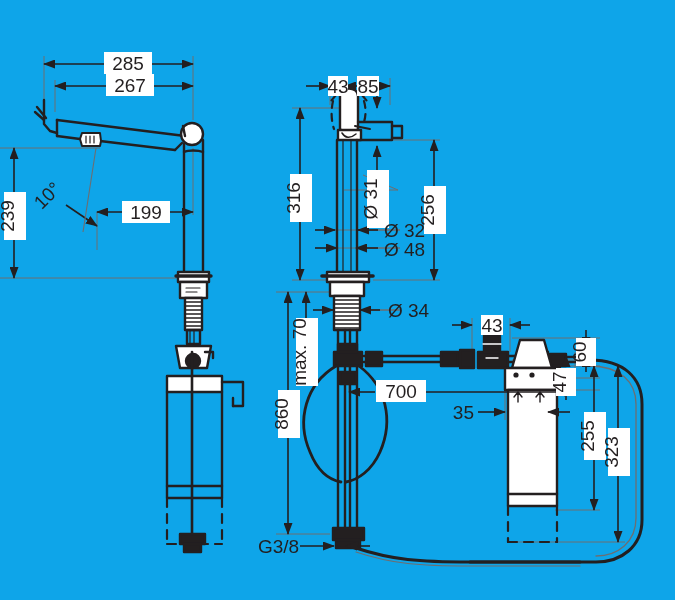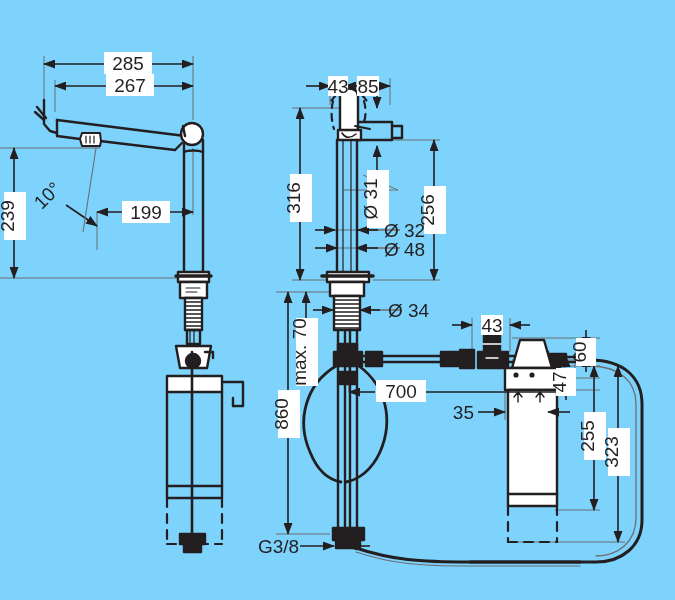--- a/index.html
+++ b/index.html
@@ -1,18 +1,18 @@
 <!DOCTYPE html>
 <html><head>
 <meta charset="utf-8">
 <style>
   html,body{margin:0;padding:0;background:#ffffff;}
   body{width:675px;height:600px;overflow:hidden;
        font-family:"Liberation Sans", sans-serif;}
-  #stage{position:relative;width:675px;height:600px;background:#7dd3fc;}
+  #stage{position:relative;width:675px;height:600px;background:#0ea5e9;}
   svg#dwg{position:absolute;left:0;top:0;width:675px;height:600px;display:block;}
   .dimtext{font-family:"Liberation Sans", sans-serif;font-size:19px;fill:#231f20;}
 </style>
 </head>
 <body>
 
 <div id="stage">
 <svg id="dwg" viewBox="0 0 675 600" xmlns="http://www.w3.org/2000/svg">
 
   <defs>

